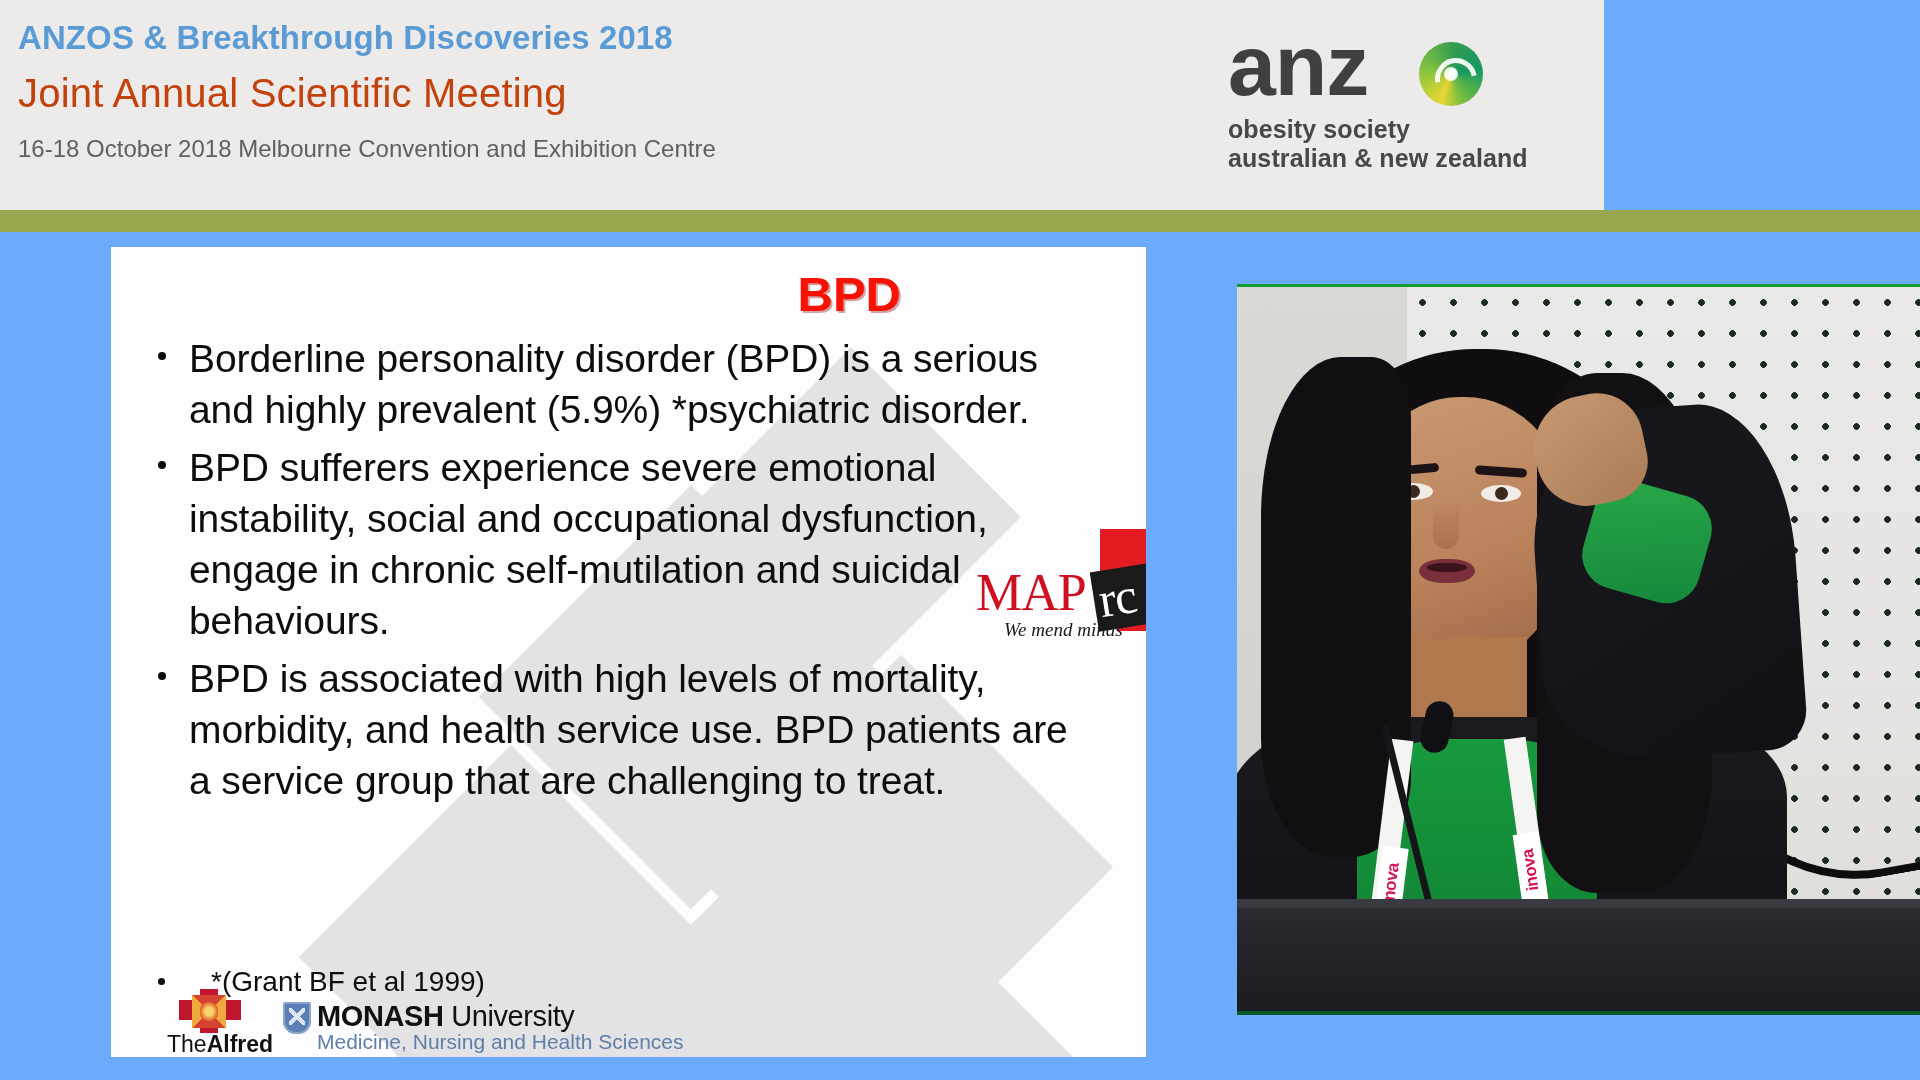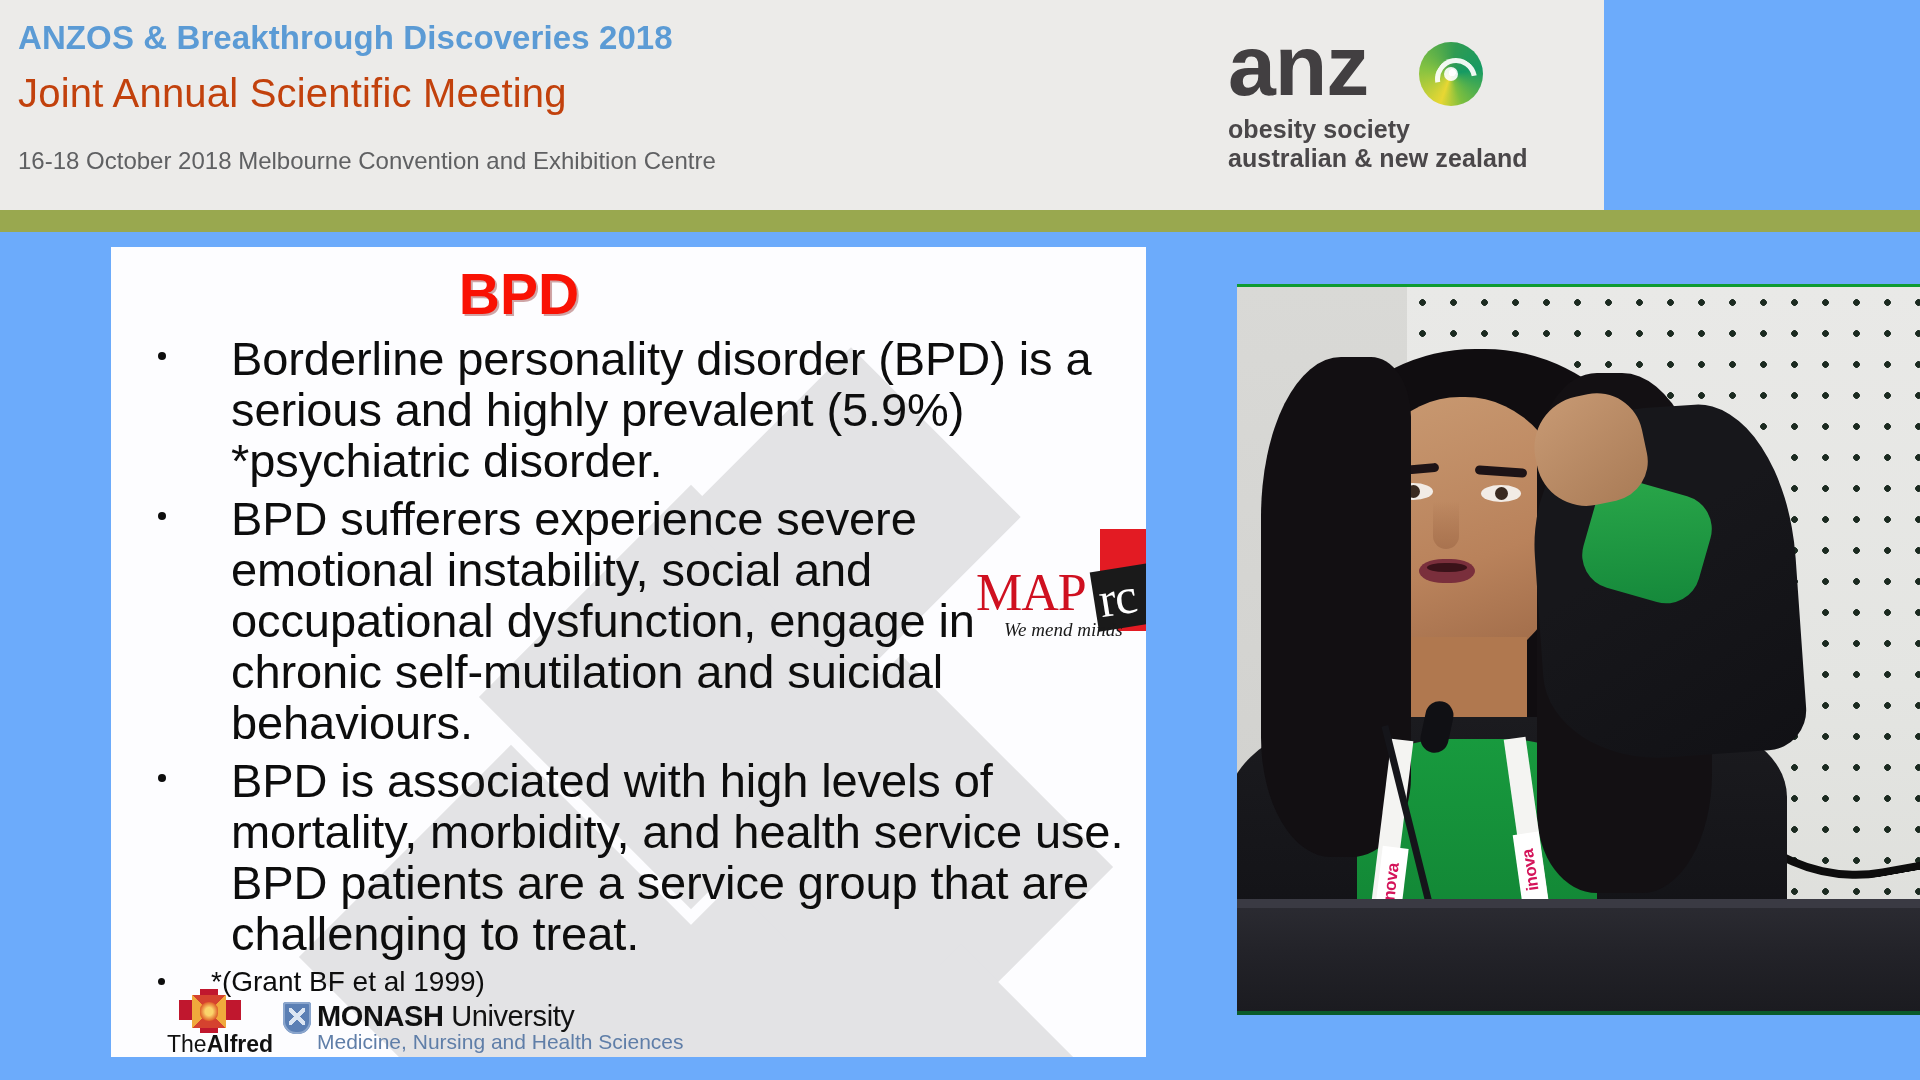--- a/index.html
+++ b/index.html
@@ -21,21 +21,21 @@
   #event-line{
     color:#5b9bd5;font-size:33px;font-weight:600;letter-spacing:.1px;
     line-height:40px;white-space:nowrap;
   }
   #meeting-line{
     color:#c2410c;font-size:40px;font-weight:400;letter-spacing:.2px;
     line-height:66px;margin-top:2px;white-space:nowrap;
   }
   #venue-line{
     color:#5f6062;font-size:24px;font-weight:400;line-height:30px;
-    margin-top:20px;white-space:nowrap;
+    margin-top:8px;white-space:nowrap;
   }
 
   
   #anzos-logo{
     position:absolute;right:26px;top:22px;width:350px;height:150px;
     text-align:left;
   }
   #anzos-word{
     position:relative;height:86px;color:#423f41;
     font-size:86px;font-weight:700;line-height:86px;letter-spacing:-1px;
@@ -70,22 +70,22 @@
 
   
   #slide{
     position:absolute;left:111px;top:247px;width:1035px;height:810px;
     background:#fdfdff;overflow:hidden;
   }
   #watermark{position:absolute;inset:0;overflow:hidden;pointer-events:none;}
   .dia{position:absolute;background:#e3e3e5;transform:rotate(45deg);}
 
   #slide-title{
-    position:absolute;left:13px;top:16px;width:790px;text-align:center;
-    color:#f91204;font-size:57px;font-weight:700;line-height:62px;
+    position:absolute;left:0;top:16px;width:790px;text-align:right;
+    color:#f91204;font-size:49px;font-weight:700;line-height:62px;
     text-shadow:2px 2px 0 rgba(120,0,0,.35);
   }
 
   
   #maprc{position:absolute;left:865px;top:282px;width:235px;height:110px;}
   #maprc .sq{position:absolute;background:#e31b23;}
   #maprc-word{
     position:absolute;left:0;top:38px;color:#cf1020;
     font-family:"Liberation Serif","DejaVu Serif",serif;
     font-size:52px;font-weight:400;line-height:52px;letter-spacing:-1px;
@@ -101,22 +101,22 @@
   }
   #maprc-tag{
     position:absolute;left:28px;top:90px;color:#1a1a1a;
     font-family:"Liberation Serif","DejaVu Serif",serif;
     font-style:italic;font-size:19px;line-height:22px;
   }
 
   
   #bullets{position:absolute;left:0;top:86px;width:1035px;}
   .bullet{
-    position:relative;padding-left:120px;color:#0d0d0d;
-    font-size:47px;line-height:51px;letter-spacing:-.1px;
+    position:relative;padding-left:78px;color:#0d0d0d;
+    font-size:39px;line-height:51px;letter-spacing:-.1px;
     margin-bottom:7px;
   }
   .bullet .dot{
     position:absolute;left:47px;top:19px;width:8px;height:8px;
     border-radius:50%;background:#0d0d0d;
   }
   .bullet .txt{display:block;max-width:900px;}
 
   
   #citation-row{position:absolute;left:0;top:717px;width:1035px;height:42px;}

